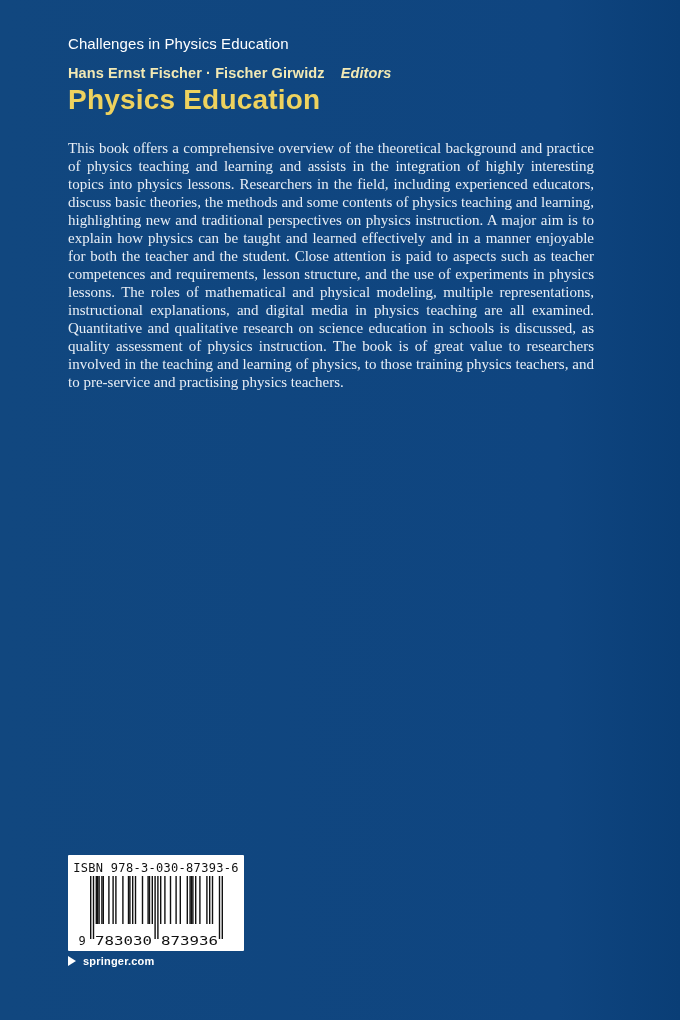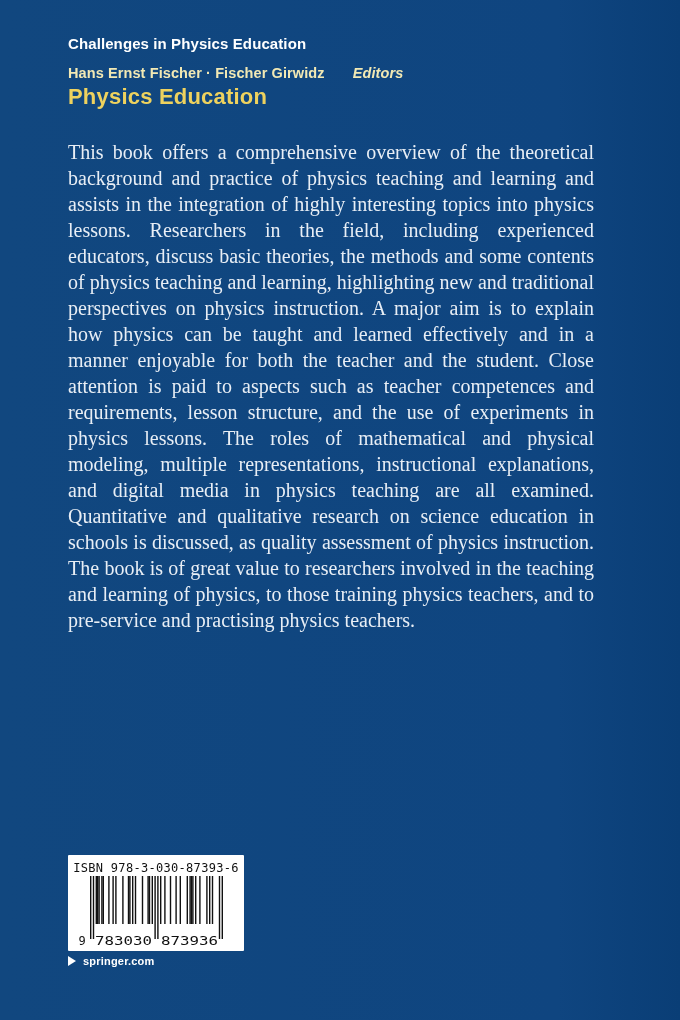--- a/index.html
+++ b/index.html
@@ -5,42 +5,42 @@
   html,body{margin:0;padding:0;background:#2b2b2b;}
   .cover{
     position:relative;
     width:680px;height:1020px;
     background:linear-gradient(90deg,#11477f 0%,#0f4580 82%,#0a3e76 100%);
     font-family:"Liberation Sans",sans-serif;
     overflow:hidden;
   }
   .series-title{
     position:absolute;left:68px;top:35px;
-    color:#ffffff;font-size:15px;font-weight:bold;
+    color:#ffffff;font-size:15px;font-weight:normal;
     letter-spacing:0.1px;
   }
   .byline{
     position:absolute;left:68px;top:65px;
     color:#f2e9b4;font-size:14.5px;font-weight:bold;
     letter-spacing:0.1px;
   }
   .byline .editors{
-    font-style:italic;font-weight:bold;margin-left:24px;
+    font-style:italic;font-weight:bold;margin-left:12px;
   }
   .book-title{
     position:absolute;left:68px;top:84px;
-    color:#eed25e;font-size:22px;font-weight:bold;
+    color:#eed25e;font-size:28px;font-weight:bold;
     letter-spacing:0.2px;
   }
   .blurb{
     position:absolute;left:68px;top:139px;width:526px;
     margin:0;
     color:#e8eef5;
     font-family:"Liberation Serif",serif;
-    font-size:20px;line-height:26px;
+    font-size:15px;line-height:18px;
     text-align:justify;
   }
   .barcode-box{
     position:absolute;left:68px;top:855px;
     width:176px;height:96px;
     background:#ffffff;border-radius:1px;
     box-sizing:border-box;padding-top:5px;
   }
   .isbn-label{
     display:block;text-align:center;

